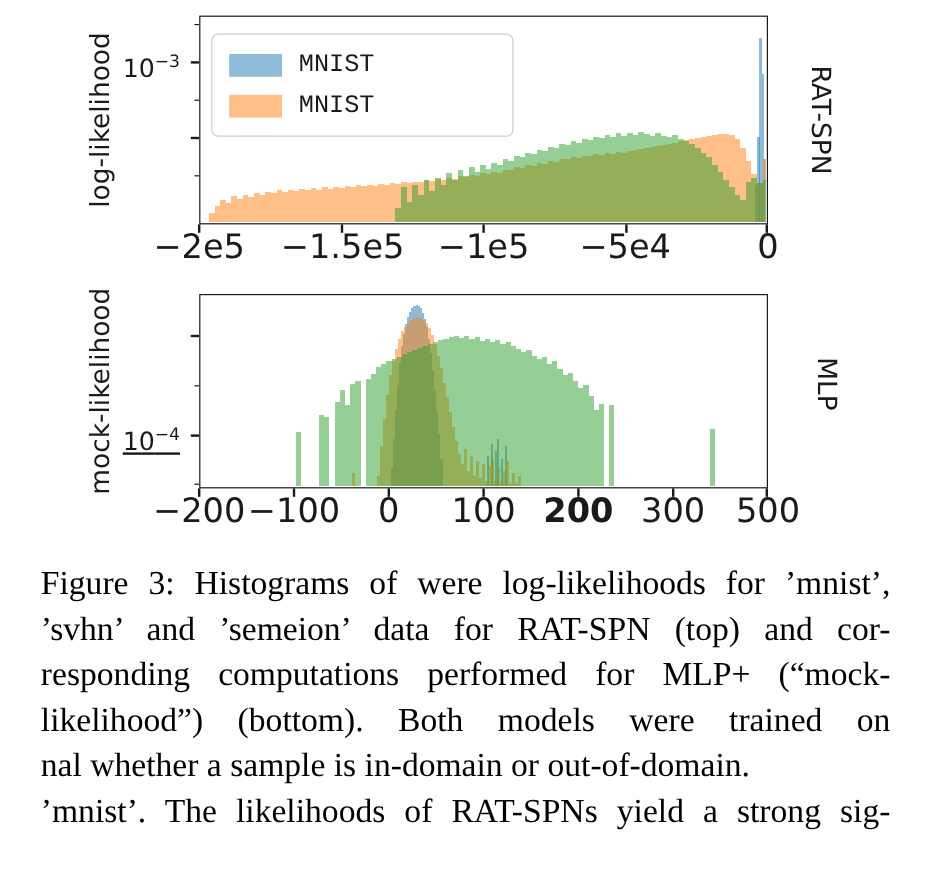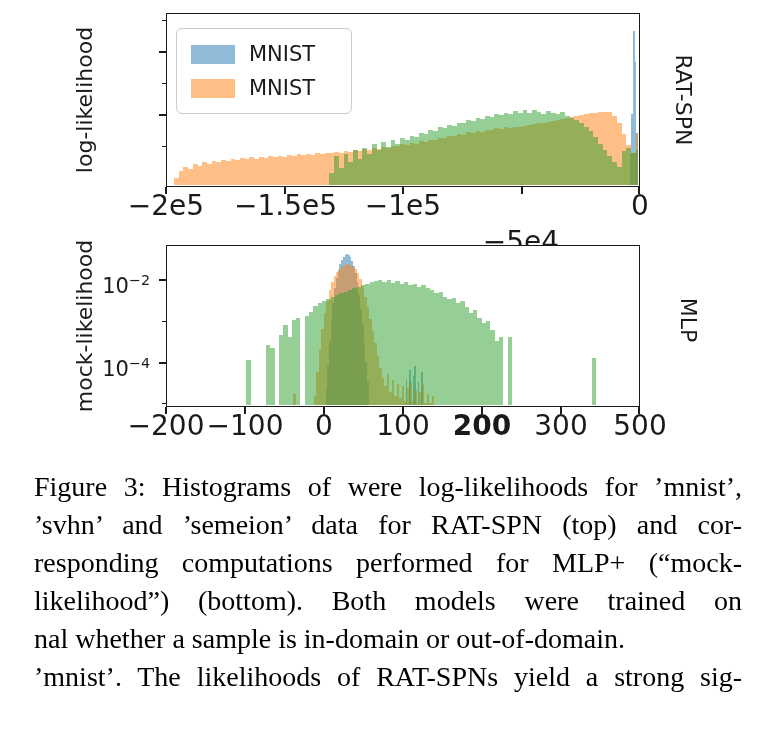--- a/index.html
+++ b/index.html
@@ -8,37 +8,40 @@
   .plotbox{position:absolute;border:1.8px solid #1a1a1a;box-sizing:border-box;background:#fff;}
   .plotbox svg{position:absolute;left:0;top:0;}
   .ylabel{position:absolute;transform:translate(-50%,-50%) rotate(-90deg);white-space:nowrap;
           font-size:22px;color:#1a1a1a;}
   .rlabel{position:absolute;transform:translate(-50%,-50%) rotate(90deg);white-space:nowrap;
           font-size:22px;color:#1a1a1a;}
   .ytick{position:absolute;width:92px;text-align:right;font-size:21px;color:#1a1a1a;line-height:26px;}
   .ytick sup{font-size:0.68em;}
   .xtick{position:absolute;width:100px;text-align:center;font-size:28px;color:#1a1a1a;line-height:26px;}
   .tmark{position:absolute;background:#1a1a1a;}
-  .legend{position:absolute;left:176px;top:28px;width:176px;border:1px solid #cccccc;
-          border-radius:6px;background:rgba(255,255,255,0.85);padding:8px 0 8px 14px;box-sizing:border-box;}
+  .legend{position:absolute;left:176px;top:28px;width:252px;border:1px solid #cccccc;
+          border-radius:6px;background:rgba(255,255,255,0.85);padding:8px 0 8px 14px;box-sizing:border-box;font-family:Liberation Mono, monospace;}
   .lrow{display:flex;align-items:center;height:34px;}
   .lswatch{width:44px;height:19px;margin-right:14px;flex:0 0 auto;}
   .llabel{font-size:21px;color:#1a1a1a;}
   .caption{position:absolute;left:34px;top:468px;width:708px;
            font-family:"Liberation Serif",serif;font-size:28px;line-height:38px;color:#000;}
   .cap-line{text-align:justify;text-align-last:justify;}
   .cap-line.last{text-align-last:left;}
 </style>
 </head>
 <body>
 
 <div class="page">
 
   <div class="ylabel" style="left:84px;top:100px;">log-likelihood</div>
 
+  <div class="ytick" style="left:58px;top:39px;">
+    <span>10</span><sup>−3</sup>
+  </div>
 
   <div class="tmark" style="left:159px;top:51px;width:7px;height:1.6px;"></div>
   <div class="tmark" style="left:159px;top:114px;width:7px;height:1.6px;"></div>
   <div class="tmark" style="left:162px;top:20px;width:4px;height:1.4px;"></div>
   <div class="tmark" style="left:162px;top:83px;width:4px;height:1.4px;"></div>
   <div class="tmark" style="left:162px;top:146px;width:4px;height:1.4px;"></div>
 
   <div class="plotbox" style="left:166px;top:13px;width:474px;height:174px;">
     <svg width="471" height="171" shape-rendering="crispEdges">
         <rect x="462.52" y="140.39" width="1.70" height="30.61" fill="#1f77b4" fill-opacity="0.5"></rect>
@@ -226,31 +229,28 @@
   </div>
 
   <div class="tmark" style="left:165px;top:187px;width:1.6px;height:7px;"></div>
   <div class="tmark" style="left:284px;top:187px;width:1.6px;height:7px;"></div>
   <div class="tmark" style="left:402px;top:187px;width:1.6px;height:7px;"></div>
   <div class="tmark" style="left:521px;top:187px;width:1.6px;height:7px;"></div>
   <div class="tmark" style="left:638px;top:187px;width:1.6px;height:7px;"></div>
   <div class="xtick" style="left:116px;top:193px;">−2e5</div>
   <div class="xtick" style="left:234px;top:193px;">−1.5e5</div>
   <div class="xtick" style="left:353px;top:193px;">−1e5</div>
-  <div class="xtick" style="left:471px;top:193px;margin-top:36px;">−5e4</div>
+  <div class="xtick" style="left:471px;top:193px;">−5e4</div>
   <div class="xtick" style="left:590px;top:193px;">0</div>
 
   <div class="rlabel" style="left:683px;top:100px;">RAT-SPN</div>
 
   <div class="ylabel" style="left:84px;top:326px;">mock-likelihood</div>
 
-  <div class="ytick" style="left:58px;top:267px;">
-    <span>10</span><sup>−2</sup>
-  </div>
-  <div class="ytick" style="left:58px;top:350px;">
+  <div class="ytick" style="left:58px;top:350px;text-decoration:underline;">
     <span>10</span><sup>−4</sup>
   </div>
 
   <div class="tmark" style="left:159px;top:279px;width:7px;height:1.6px;"></div>
   <div class="tmark" style="left:159px;top:362px;width:7px;height:1.6px;"></div>
   <div class="tmark" style="left:162px;top:321px;width:4px;height:1.4px;"></div>
   <div class="tmark" style="left:162px;top:403px;width:4px;height:1.4px;"></div>
 
   <div class="plotbox" style="left:166px;top:245px;width:474px;height:162px;">
     <svg width="471" height="159" shape-rendering="crispEdges">

